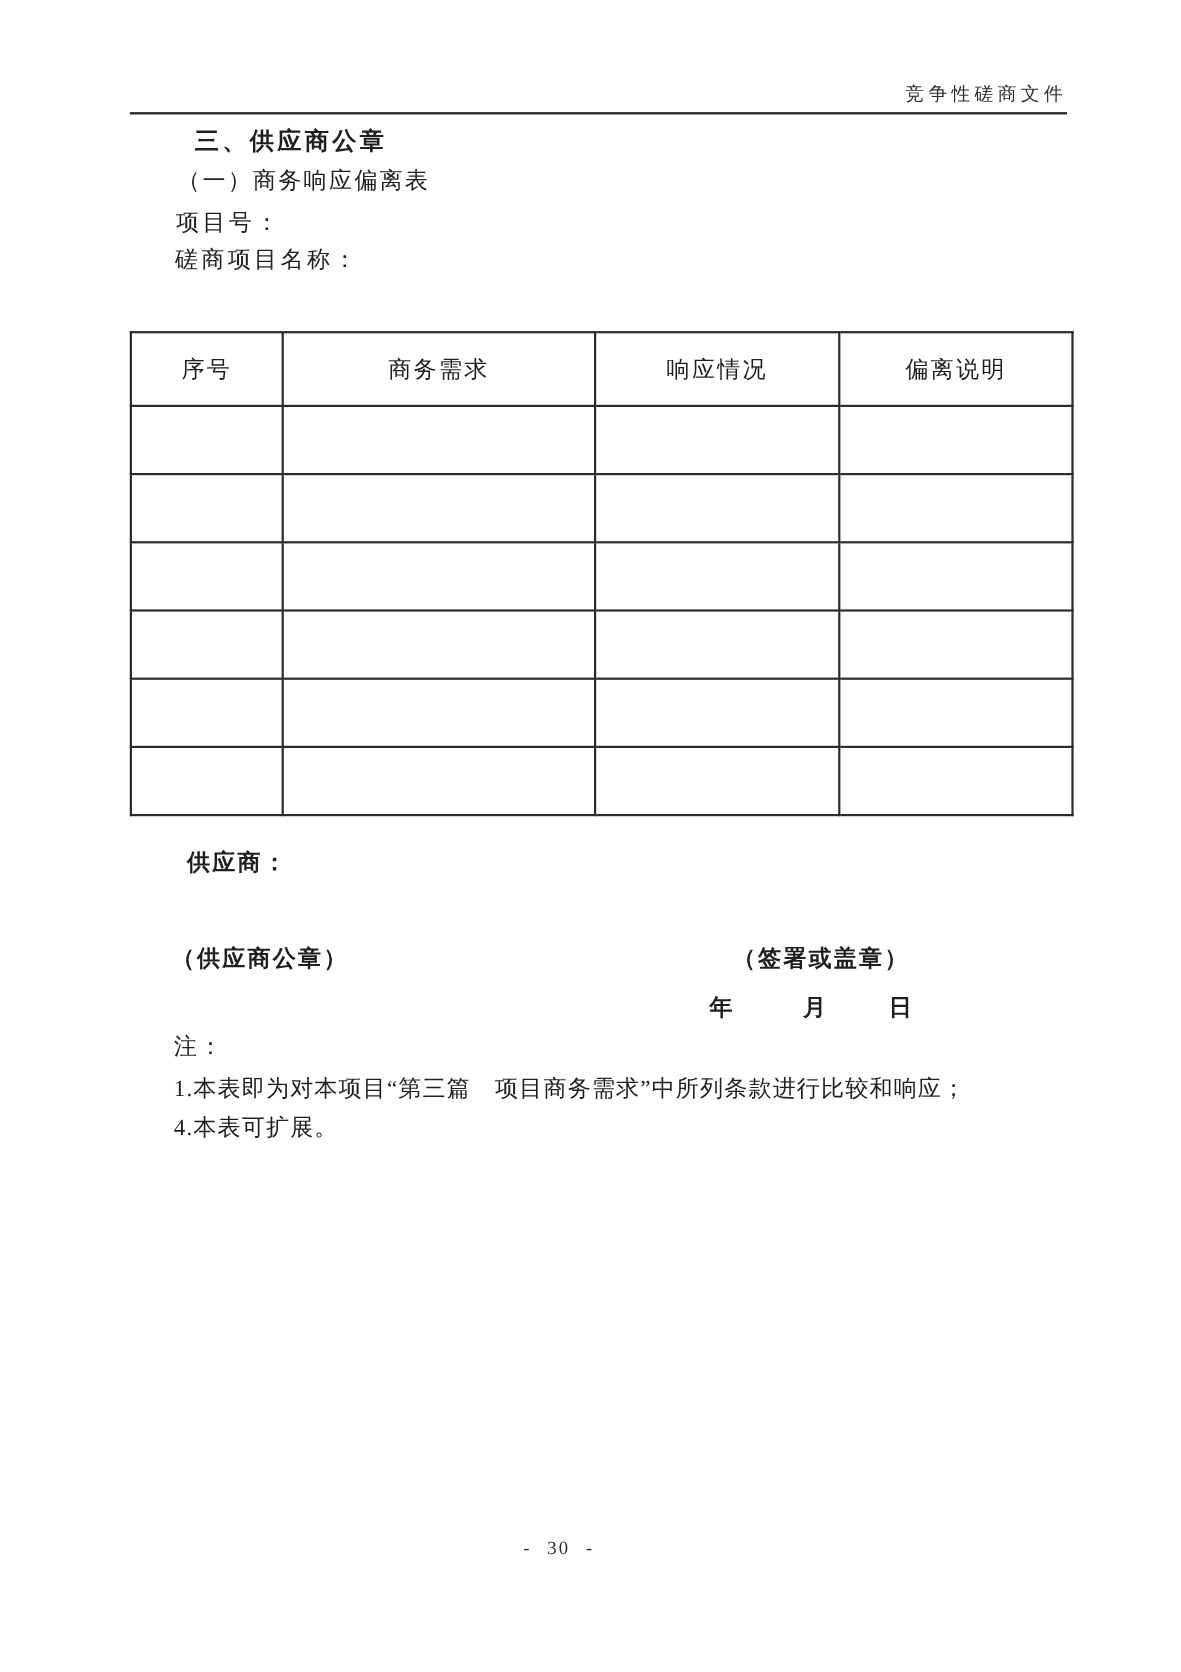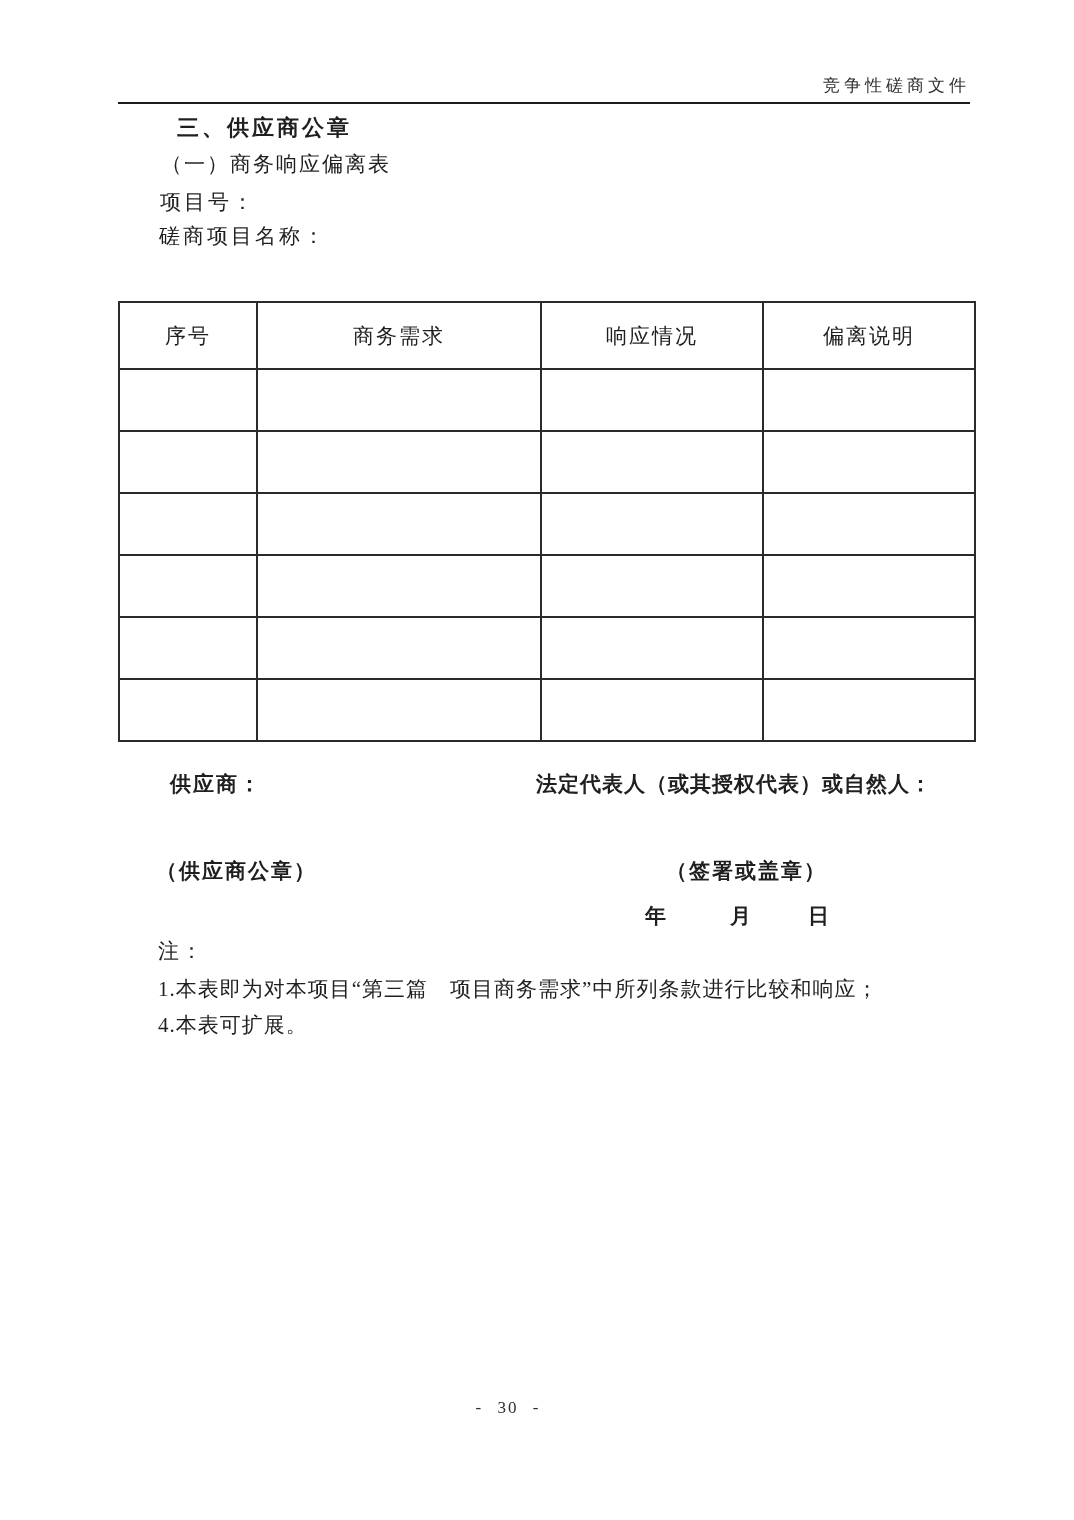--- a/index.html
+++ b/index.html
@@ -185,21 +185,20 @@
         <tr>
           <td></td>
           <td></td>
           <td></td>
           <td></td>
         </tr>
       </tbody>
   </table>
 
   <div class="abs sig-text supplier-label">供应商：</div>
-  <div class="abs sig-text legal-rep-label">法定代表人（或其授权代表）或自然人：</div>
   <div class="abs sig-text supplier-seal">（供应商公章）</div>
   <div class="abs sig-text sign-or-seal">（签署或盖章）</div>
   <div class="abs sig-text date-year">年</div>
   <div class="abs sig-text date-month">月</div>
   <div class="abs sig-text date-day">日</div>
 
   <div class="abs note-text notes-label">注：</div>
   <div class="abs note-text note-1">1.本表即为对本项目“第三篇　项目商务需求”中所列条款进行比较和响应；</div>
   <div class="abs note-text note-2">4.本表可扩展。</div>
 

